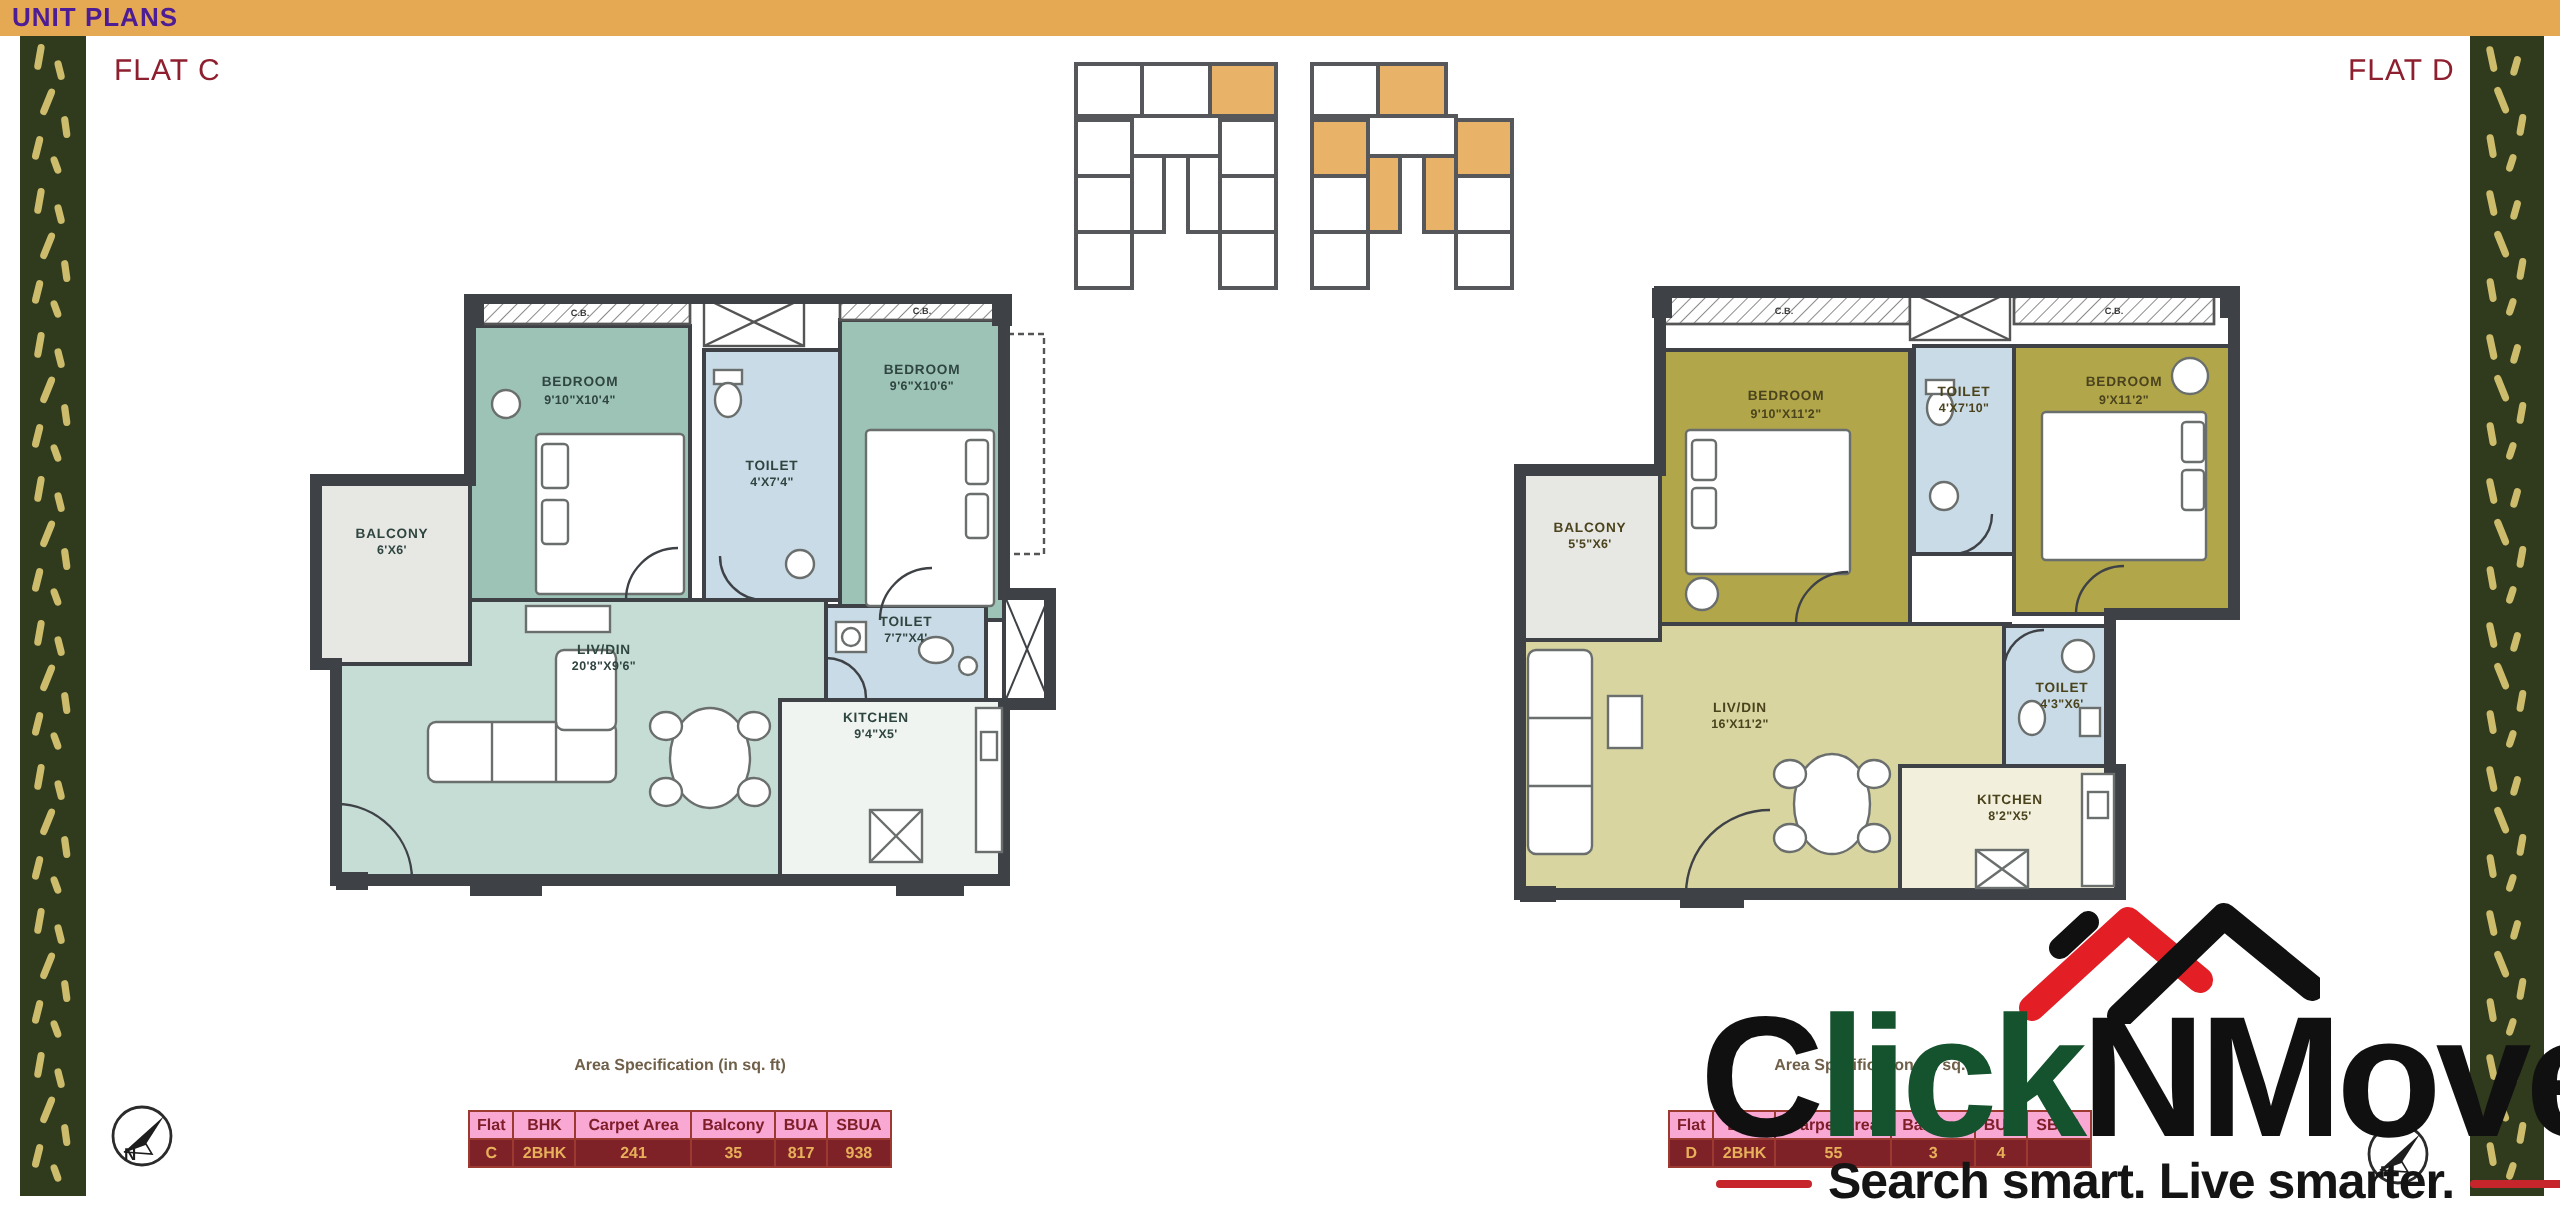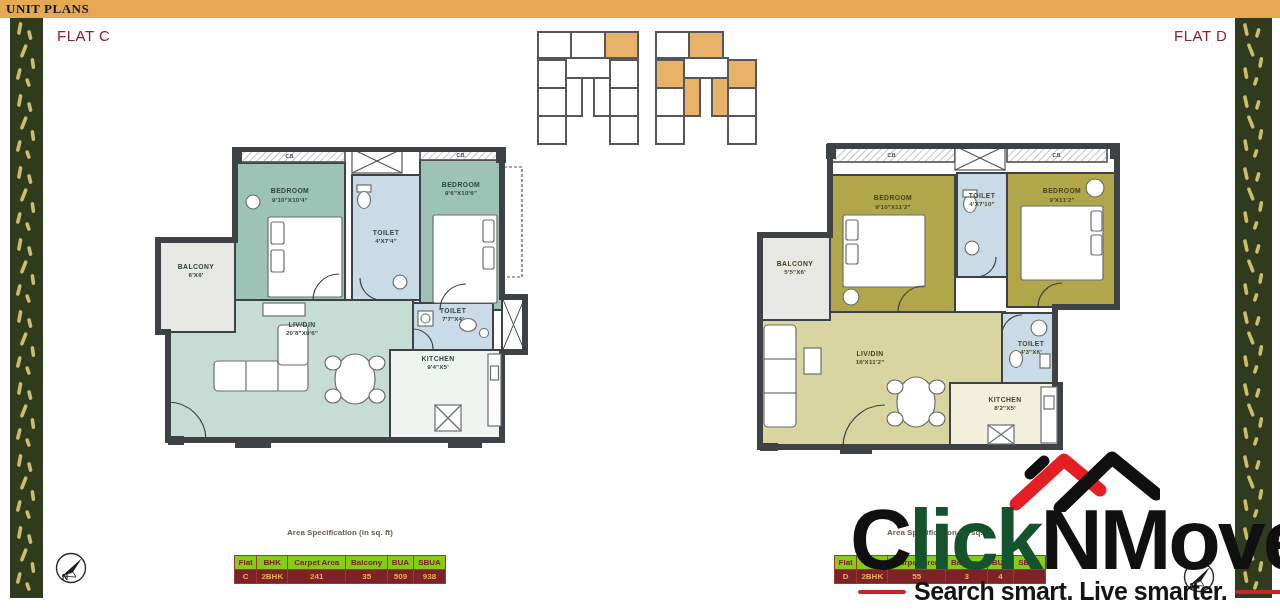--- a/index.html
+++ b/index.html
@@ -1,40 +1,40 @@
 <!DOCTYPE html>
 <html><head>
 <meta charset="utf-8">
 <style>
   html,body{margin:0;padding:0;background:#999;}
   #page{position:relative;width:1280px;height:615px;background:#ffffff;overflow:hidden;
         font-family:"Liberation Sans",sans-serif;}
   .topbar{position:absolute;left:0;top:0;width:1280px;height:18px;background:#E5A853;
-          color:#0f172a;font-size:13px;font-weight:bold;line-height:18px;padding-left:6px;
-          letter-spacing:.5px;box-sizing:border-box;z-index:3;font-family:Liberation Serif, serif;}
+          color:#4c1d95;font-size:13px;font-weight:bold;line-height:18px;padding-left:6px;
+          letter-spacing:.5px;box-sizing:border-box;z-index:3;}
   .strip{position:absolute;top:18px;height:580px;z-index:2;}
   #strip-left{left:10px;width:33px;}
   #strip-right{left:1235px;width:37px;}
   .flat-label{position:absolute;color:#8E1F2F;font-weight:normal;font-size:15px;z-index:2;letter-spacing:.5px;}
   #flatc-label{left:57px;top:27px;}
   #flatd-label{left:1174px;top:27px;}
   .keyplan{position:absolute;top:28px;width:108px;height:120px;z-index:1;}
   #keyplan-1{left:534px;} #keyplan-2{left:652px;}
   .floorplan{position:absolute;z-index:1;}
   #plan-c{left:150px;top:147px;width:380px;height:315px;}
   #plan-d{left:748px;top:140px;width:380px;height:320px;}
   .room-name{font-size:6.8px;font-weight:bold;letter-spacing:.4px;text-anchor:middle;}
   .room-dims{font-size:6.2px;font-weight:bold;letter-spacing:.2px;text-anchor:middle;}
   .tc{fill:#2F4540;} .td{fill:#4A431D;}
   .cb{font-size:4.6px;font-weight:bold;fill:#3a3a3a;text-anchor:middle;}
   .area-spec{position:absolute;width:212px;z-index:3;}
   #spec-c{left:234px;top:528px;} #spec-d{left:834px;top:528px;}
   .spec-title{font-size:8px;color:#70604A;text-align:center;margin-bottom:18px;font-weight:bold;}
   .area-spec table{width:100%;border-collapse:collapse;font-size:8px;font-weight:bold;text-align:center;}
-  .area-spec th{background:#84cc16;color:#7E1E28;border:1px solid #9C3A32;padding:2px 2px;font-size:8px;}
+  .area-spec th{background:#f9a8d4;color:#7E1E28;border:1px solid #9C3A32;padding:2px 2px;font-size:8px;}
   .area-spec td{background:#7E2227;color:#E8B05A;border:1px solid #9C3A32;padding:2px 2px;}
   #logo{z-index:6;}
   #logo-roof{position:absolute;left:1008px;top:446px;width:152px;height:66px;z-index:6;}
   #logo-text{position:absolute;left:850px;top:496px;font-size:86px;font-weight:bold;
              letter-spacing:-3px;line-height:1;white-space:nowrap;z-index:6;}
   .lk{color:#101010;} .lr{color:#14532d;}
   #logo-tagline{position:absolute;left:858px;top:577px;display:flex;align-items:center;gap:8px;
                 font-size:25px;font-weight:bold;color:#141414;letter-spacing:-.5px;z-index:6;white-space:nowrap;}
   .dash{width:48px;height:4px;background:#C6262B;border-radius:2px;flex:0 0 auto;}
   .compass{position:absolute;width:34px;height:34px;z-index:4;}
@@ -349,21 +349,21 @@
         <th>Carpet Area</th>
         <th>Balcony</th>
         <th>BUA</th>
         <th>SBUA</th>
       </tr>
       <tr>
         <td>C</td>
         <td>2BHK</td>
         <td>241</td>
         <td>35</td>
-        <td>509</td>
+        <td>817</td>
         <td>938</td>
       </tr>
     </tbody>
       </table>
   </div>
 
   <div id="spec-d" class="area-spec">
     <div class="spec-title">Area Specification (in sq. ft)</div>
     <table>
       <tbody>

